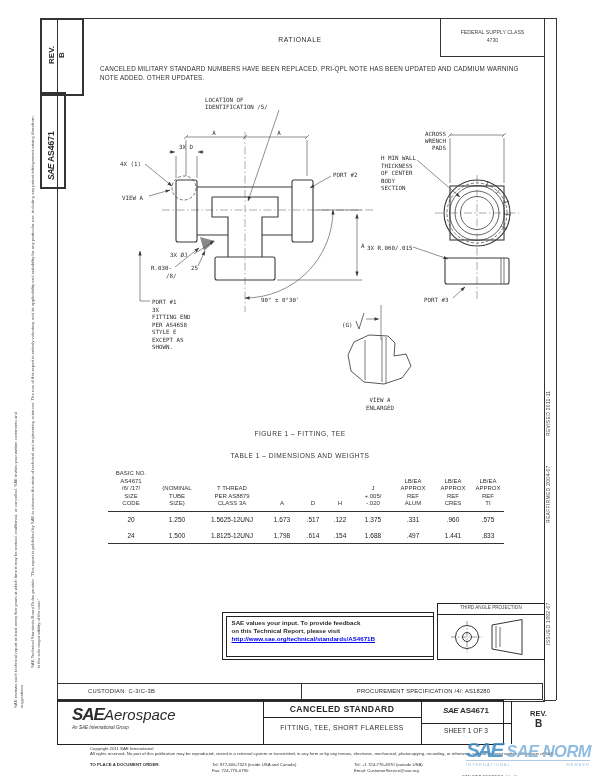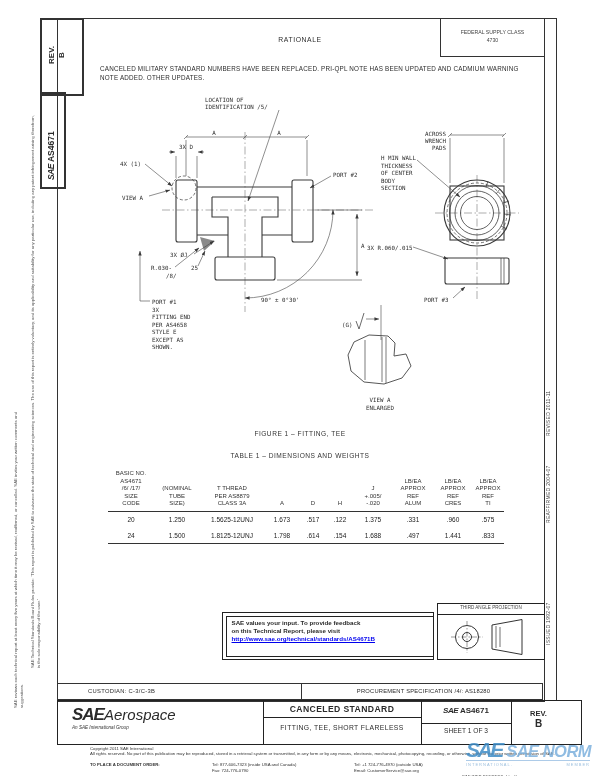--- a/index.html
+++ b/index.html
@@ -34,21 +34,21 @@
   .fb-outer{left:222px;top:612px;width:210px;height:46px;border:1.2px solid #222;}
   .fb-inner{position:absolute;left:2.5px;top:2.5px;width:201px;height:37px;border:1px solid #222;
         padding:2px 0 0 5px;font-size:6.2px;font-weight:bold;line-height:1.35;}
   .fb-link{color:#0000ee;text-decoration:underline;}
   .projbox{left:437px;top:603px;width:106px;height:55px;border:1.2px solid #222;}
   .projhdr{position:absolute;left:0;top:1px;width:100%;text-align:center;font-size:4.6px;color:#444;}
   .custrow{left:57px;top:683px;width:486px;height:17px;border:1.2px solid #333;box-sizing:border-box;}
   .custdiv{position:absolute;left:243px;top:0;height:100%;border-left:1.2px solid #333;}
   .custtext{position:absolute;left:30px;top:4px;font-size:5.8px;letter-spacing:.3px;}
   .proctext{position:absolute;left:248px;top:4px;width:235px;text-align:center;font-size:5.8px;letter-spacing:.2px;}
-  .tblock{left:57px;top:700px;width:525px;height:45px;border:1.6px solid #222;box-sizing:border-box;}
+  .tblock{left:57px;top:700px;width:447px;height:45px;border:1.6px solid #222;box-sizing:border-box;}
   .tb-v{position:absolute;top:0;height:100%;border-left:1.4px solid #222;}
   .logo-sae{font-style:italic;font-weight:900;font-size:17px;letter-spacing:-1px;}
   .logo-aero{font-style:italic;font-size:15px;letter-spacing:0;}
   .logo-tag{font-style:italic;font-size:4.6px;color:#333;}
   .as-head{position:absolute;left:205px;top:3px;width:158px;text-align:center;
         font-weight:bold;font-size:8.6px;letter-spacing:.4px;}
   .as-title{position:absolute;left:205px;top:23px;width:158px;text-align:center;font-size:6.8px;letter-spacing:.4px;}
   .doc-num{position:absolute;left:363px;top:5px;width:90px;text-align:center;font-size:8px;font-weight:bold;}
   .doc-num .sae{font-style:italic;font-weight:900;letter-spacing:-.5px;}
   .doc-sheet{position:absolute;left:363px;top:26px;width:90px;text-align:center;font-size:6.6px;}

